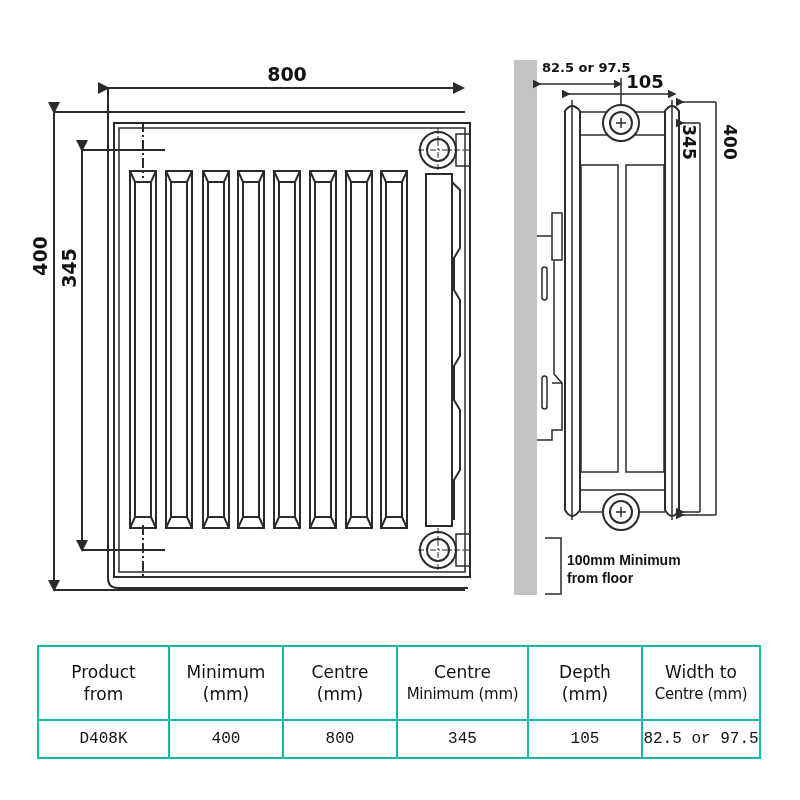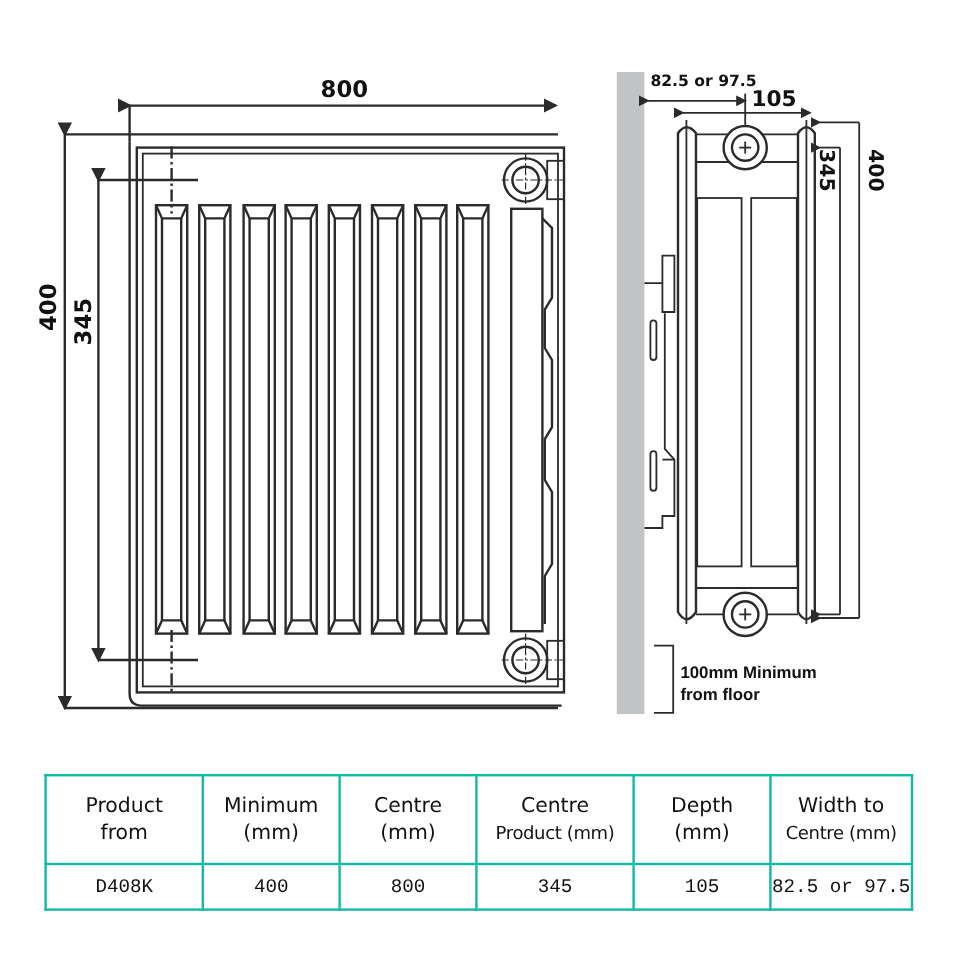--- a/index.html
+++ b/index.html
@@ -198,21 +198,21 @@
     <td>
           <span class="hl">Minimum</span>
           <span class="hl">(mm)</span>
         </td>
     <td>
           <span class="hl">Centre</span>
           <span class="hl">(mm)</span>
         </td>
     <td>
           <span class="hl">Centre</span>
-          <span class="hl narrow">Product (mm)</span>
+          <span class="hl narrow">Minimum (mm)</span>
         </td>
     <td>
           <span class="hl">Depth</span>
           <span class="hl">(mm)</span>
         </td>
     <td>
           <span class="hl">Width to</span>
           <span class="hl narrow">Centre (mm)</span>
         </td>
   </tr>

